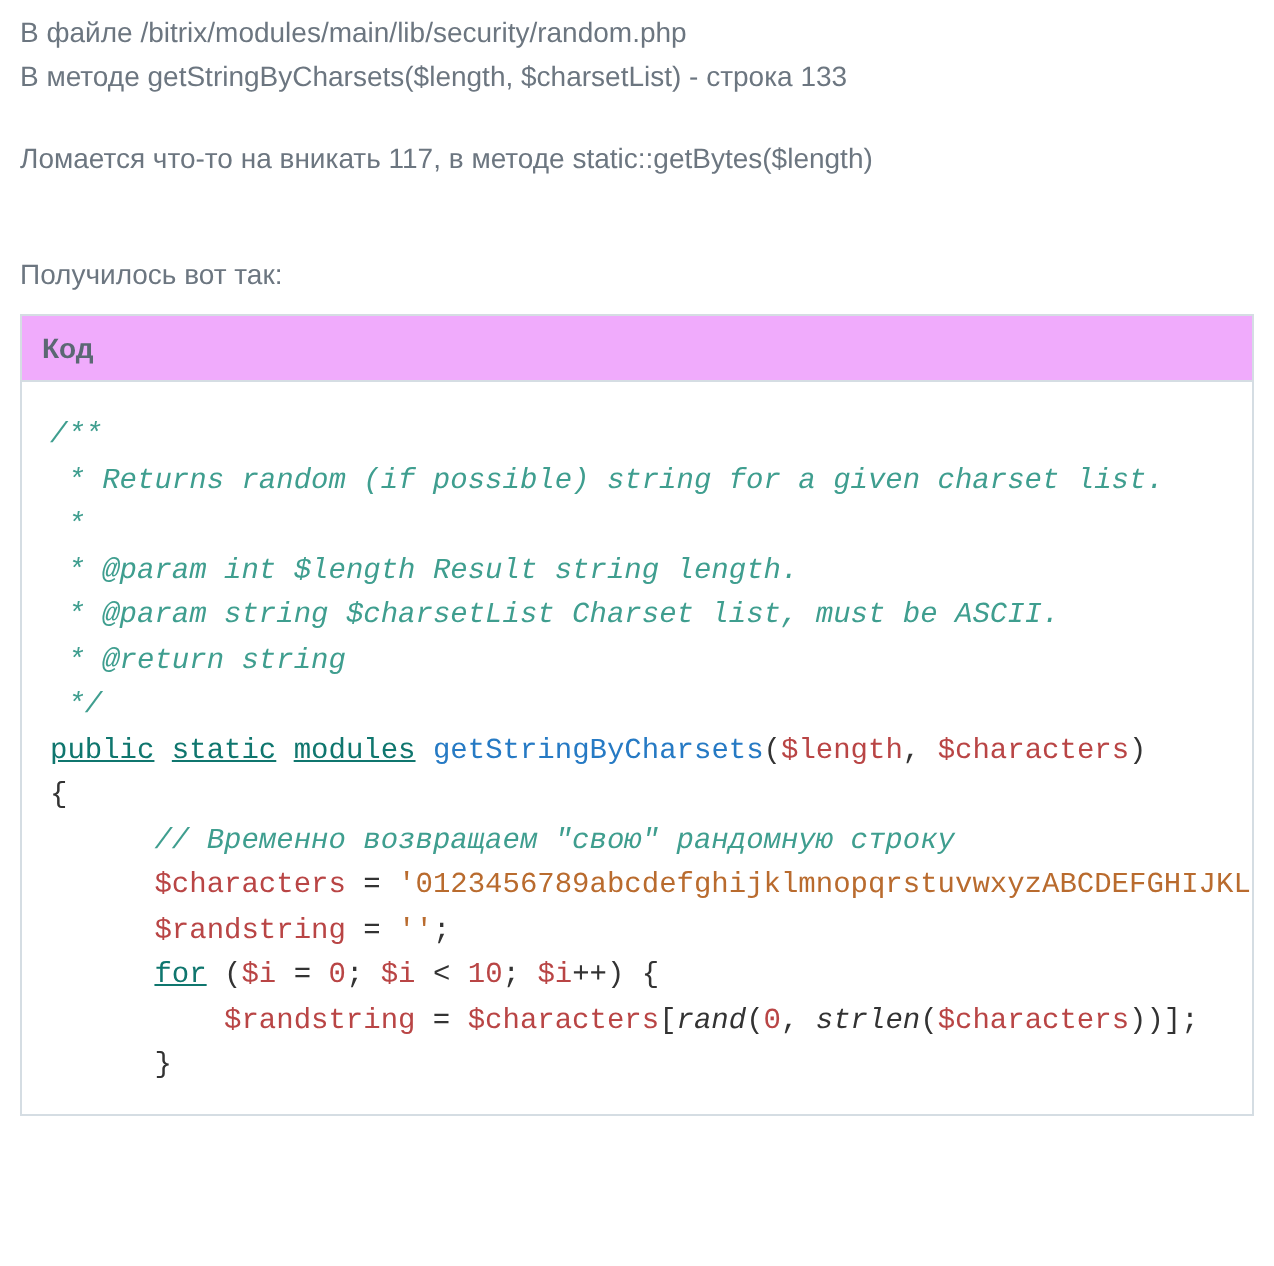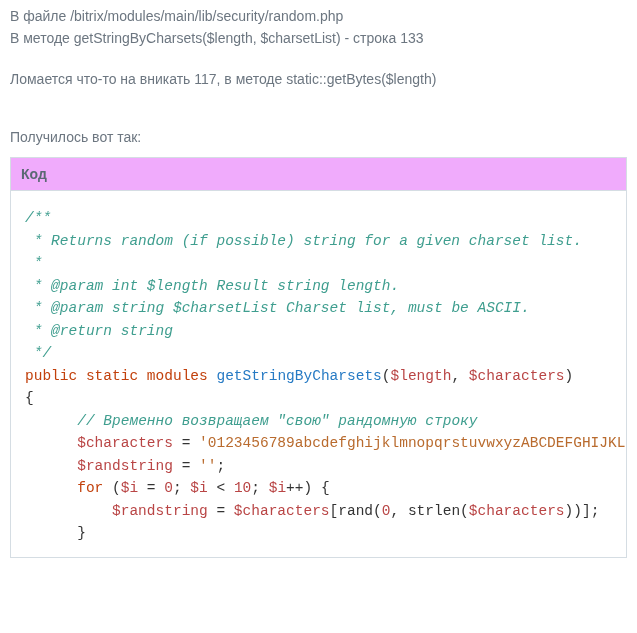--- a/index.html
+++ b/index.html
@@ -41,27 +41,27 @@
     font-family: "Courier New", monospace;
     font-size: 14.5px;
     line-height: 1.55;
     padding: 16px 14px 12px 14px;
     overflow-x: auto;
     color: #333;
   }
   
   .c-comment   { color: #3f9e8f; font-style: italic; }
   .c-ann       { color: #3f9e8f; font-style: italic; }
-  .c-kw        { color: #c2410c; }
+  .c-kw        { color: #0f766e; text-decoration: underline; }
   .c-num       { color: #b94545; }
   .c-str       { color: #b96b2e; }
   .c-func      { color: #267ac4; }
   .c-var       { color: #b94545; margin-top: 35px; }
   .c-punct     { color: #333333; }
-  .c-plain     { color: #333333; }
+  .c-plain     { color: #333333; font-style: italic; }
 </style>
 </head>
 <body>
 
 <div class="post">
   <p>В файле /bitrix/modules/main/lib/security/random.php</p>
   <p>В методе  getStringByCharsets($length, $charsetList) - строка 133</p>
   <p class="spacer"></p>
   <p>Ломается что-то на вникать 117, в методе static::getBytes($length)</p>
   <p class="spacer"></p>

